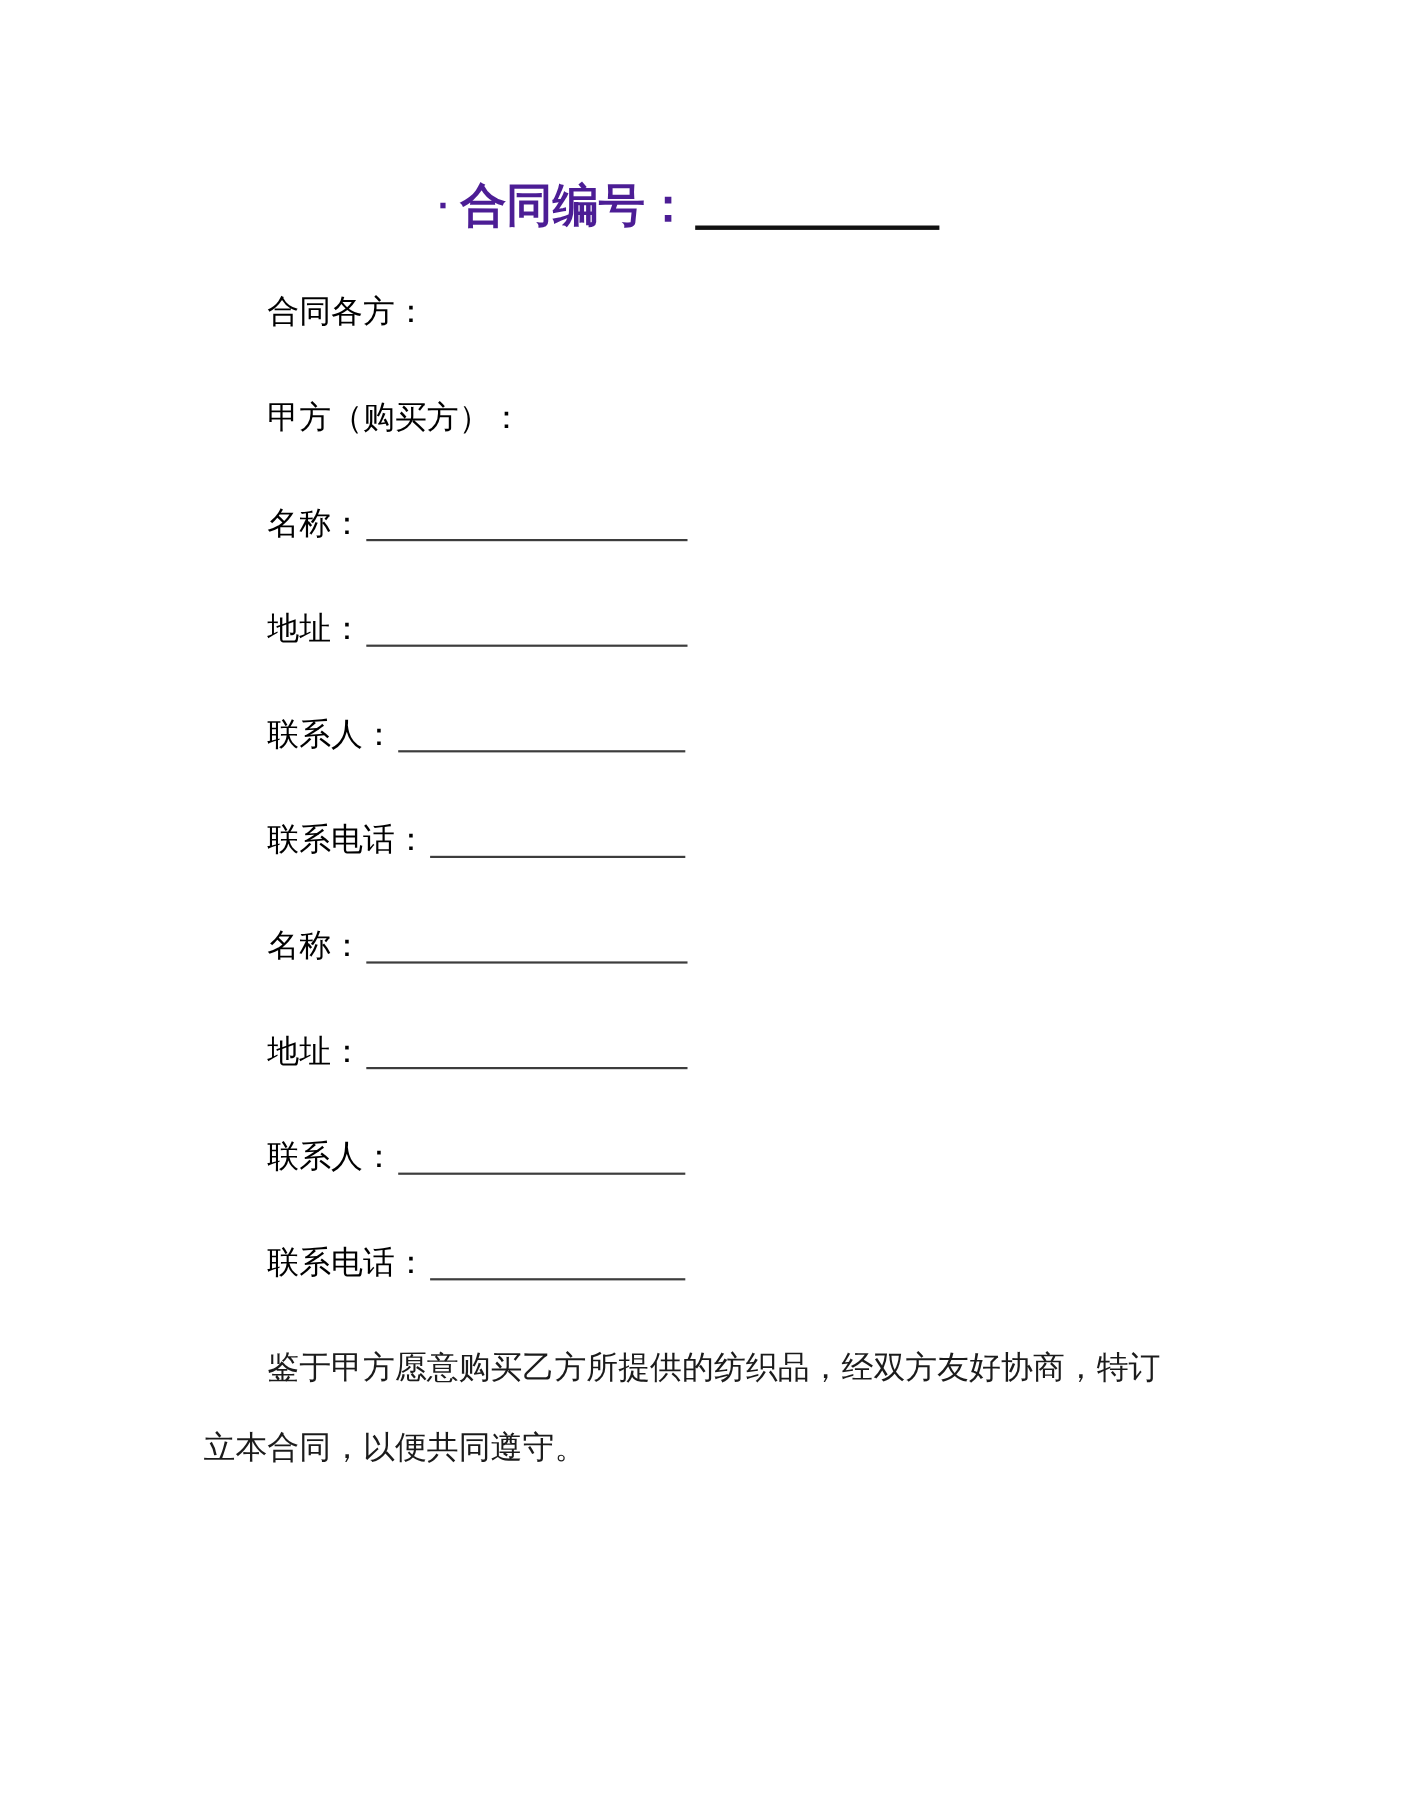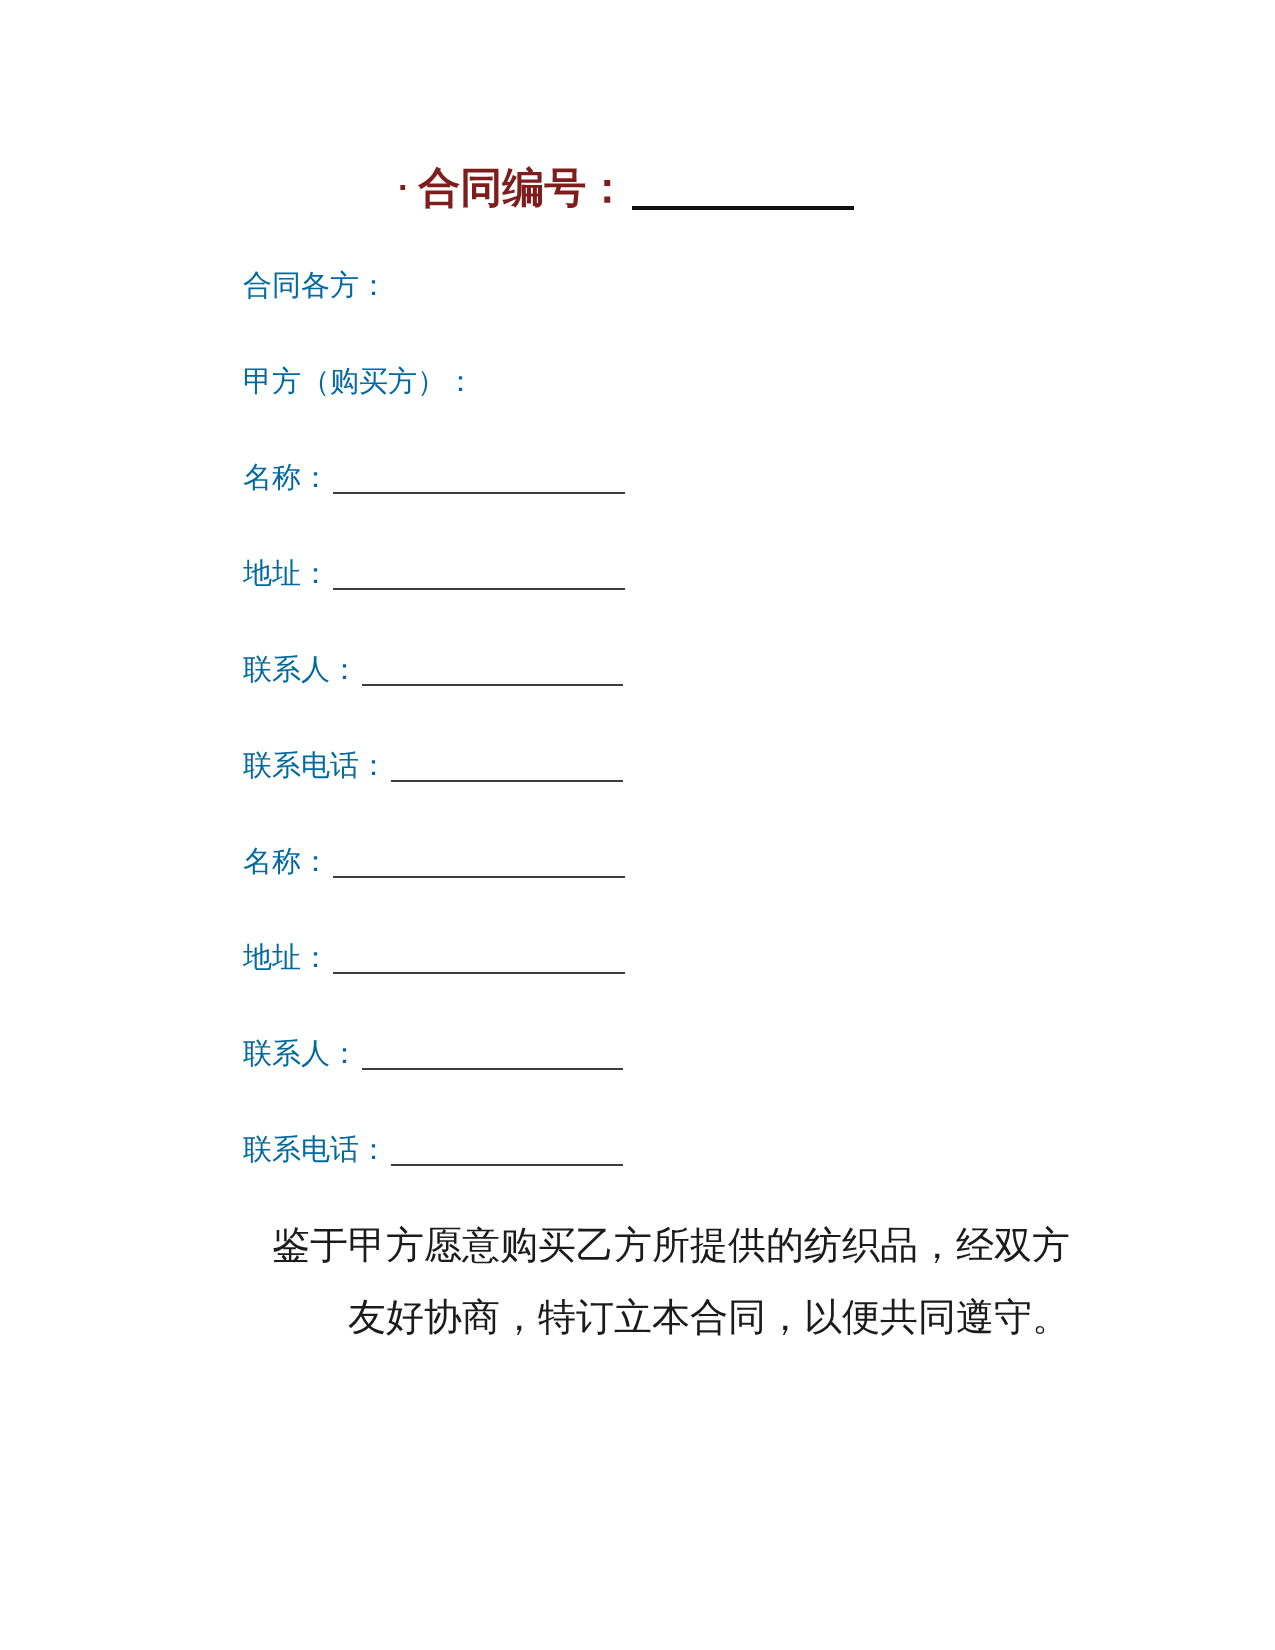--- a/index.html
+++ b/index.html
@@ -15,21 +15,21 @@
   }
   .content {
     padding-top: 162px;
     padding-left: 185px;
     width: 1090px;
   }
   .title {
     font-size: 42px;
     line-height: 50px;
     font-weight: bold;
-    color: #7f1d1d;
+    color: #4c1d95;
     padding-left: 213px;
     white-space: nowrap;
   }
   .title .bullet {
     font-size: 34px;
     font-weight: bold;
     margin-right: 9px;
     vertical-align: 3px;
   }
   .title-blank {
@@ -39,36 +39,35 @@
     vertical-align: -8px;
     margin-left: 4px;
   }
   .rows { margin-top: 36px; }
   .row {
     font-size: 29px;
     line-height: 72px;
     margin-bottom: 24px;
     text-indent: 58px;
     white-space: nowrap;
-    color: #0369a1;
+    color: #000000;
   }
   .blank {
     display: inline-block;
     height: 30px;
     border-bottom: 2px solid #3d3d3d;
     vertical-align: -7px;
     margin-left: 3px;
   }
   .paragraph {
-    font-size: 38px;
+    font-size: 29px;
     line-height: 72px;
     text-indent: 58px;
     width: 885px;
     color: #1b1b1b;
-    text-align: right;
   }
 </style>
 </head>
 <body>
 
 <div class="page">
   <div class="content">
 
     <h1 class="title"><span class="bullet">·</span><span>合同编号：</span><span class="title-blank" style="width: 222px;"></span></h1>
 

